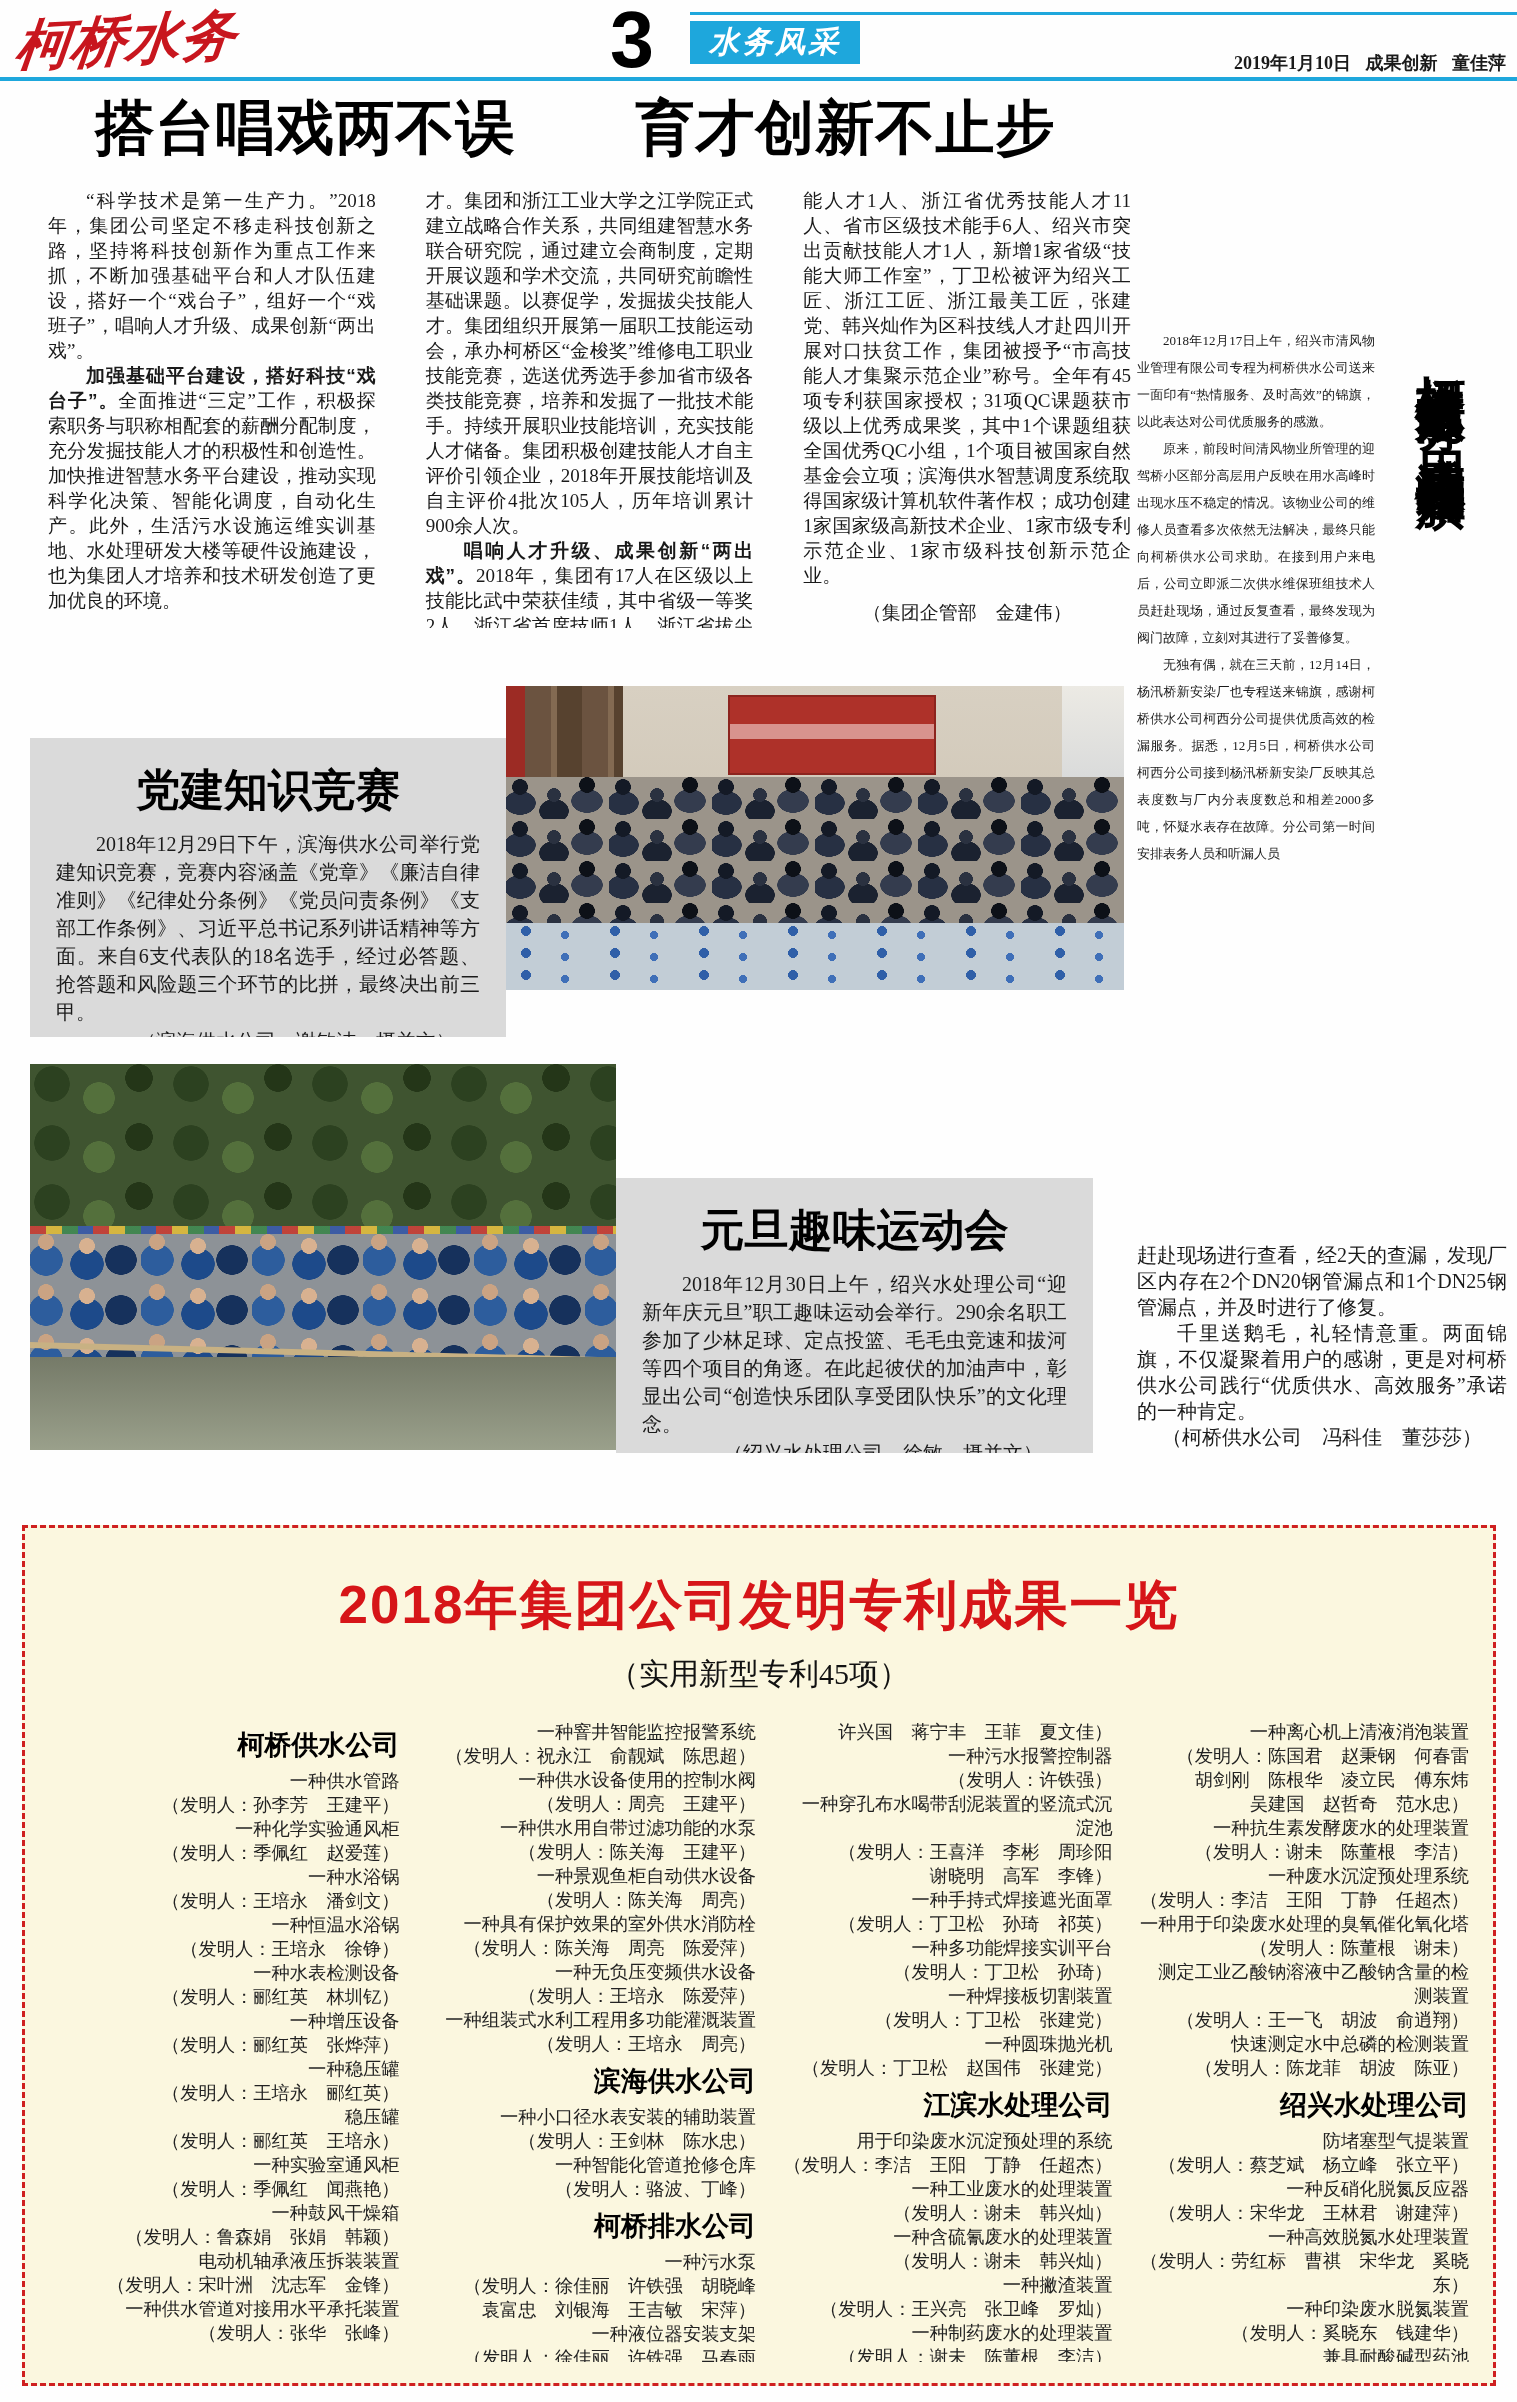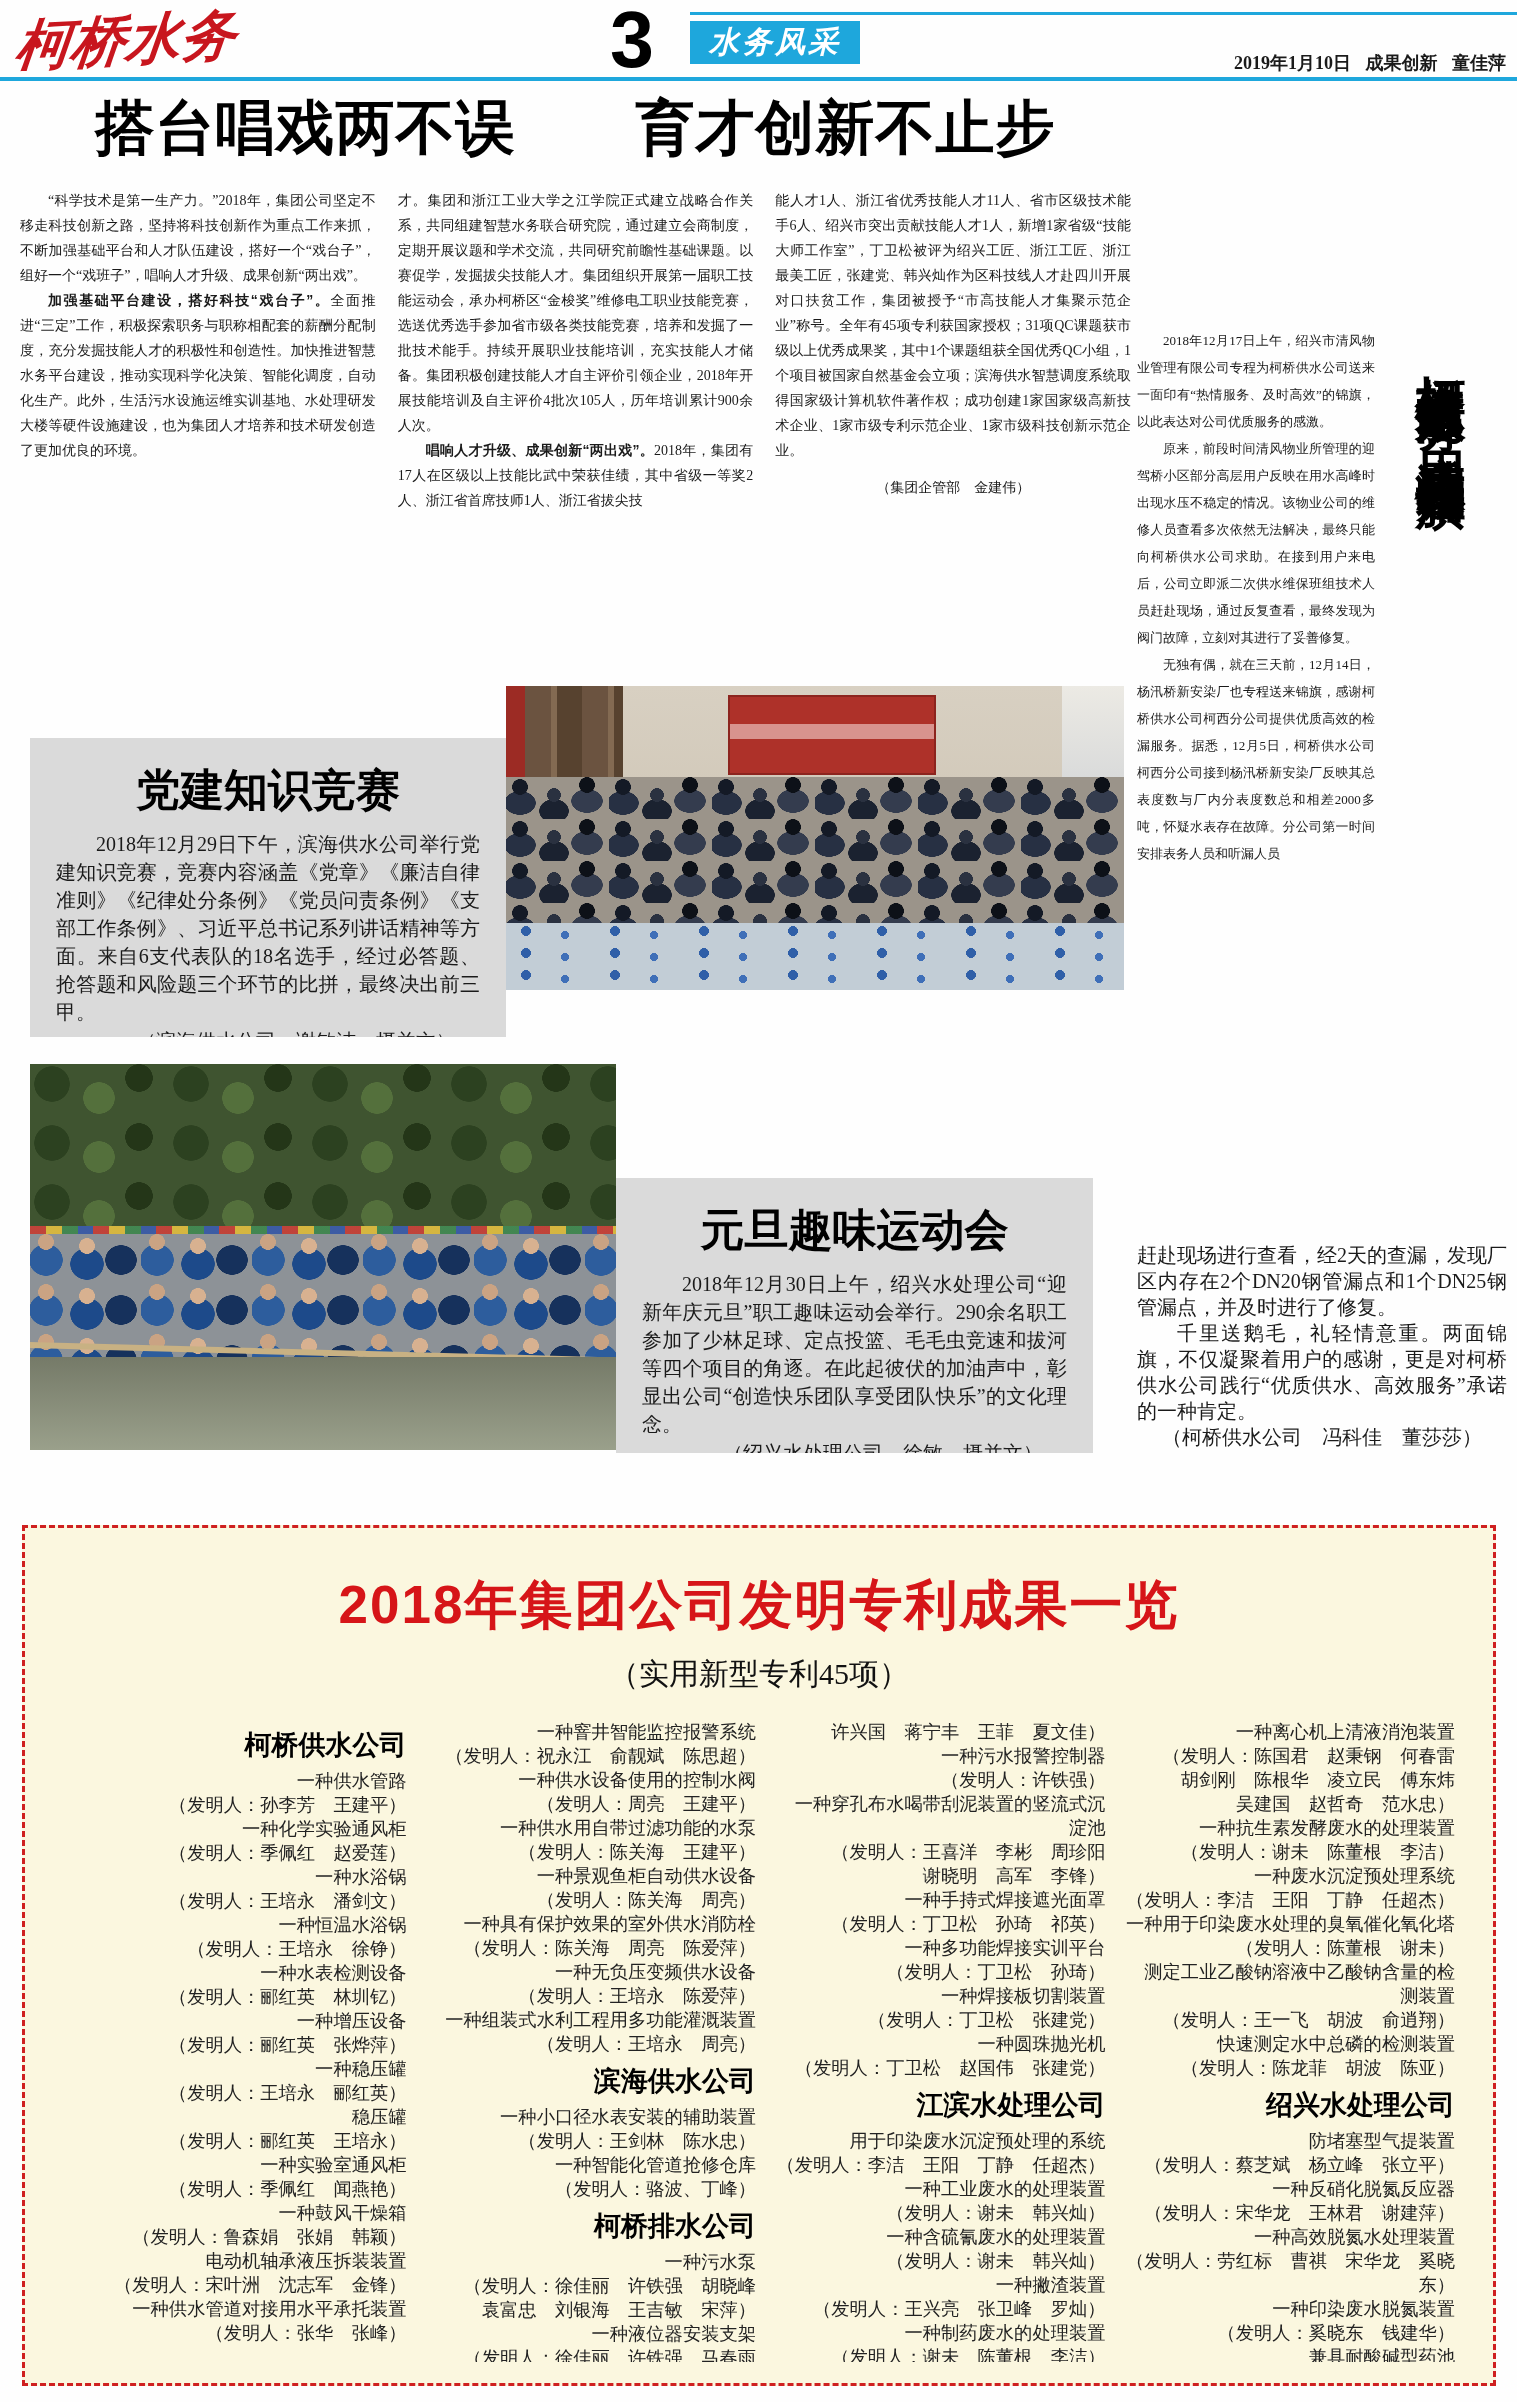--- a/index.html
+++ b/index.html
@@ -19,21 +19,21 @@
              font-size:30px; letter-spacing:3px;text-align:center; }
   .dateline { right:12px; top:51px; font-size:18px; font-weight:bold; }
   .dateline span { margin-left:10px; }
   .head-rule { left:0; top:77px; width:1518px; height:4px; background:#1ea7dc; }
 
   
   .lead { left:20px; top:93px; width:1111px; }
   .headline { text-align:center; font:bold 59px/1.2 "Liberation Sans", sans-serif; letter-spacing:1px; margin:0; color:#000; }
   .subhead { text-align:center; font:34px/1.2 "Liberation Serif", serif; margin:14px 0 0; }
   .cols { display:flex; gap:22px; margin-top:24px; height:440px; overflow:hidden; }
-  .cols .col { flex:1; font-size:14px; line-height:25px; text-align:justify; }
+  .cols .col { flex:1; font-size:19px; line-height:25px; text-align:justify;margin-left:28px; }
   .col p { margin:0; }
   .ind { text-indent:2em; }
   .lead-b { font-family:"Liberation Sans", sans-serif; font-weight:bold; }
   .art-sig { text-align:center; margin-top:12px !important; }
 
   
   .ra { left:1137px; top:295px; width:370px; }
   .ra-row { display:flex; height:925px; overflow:hidden; }
   .ra-text { width:238px; font-size:13px; line-height:27px; text-align:justify; }
   .ra-text p { margin:0; }
@@ -92,21 +92,21 @@
                 radial-gradient(ellipse 17px 16px at 16px 26px, #2d5d9d 97%, transparent),
                 radial-gradient(circle 8px at 57px 12px, #d8b190 97%, transparent),
                 radial-gradient(ellipse 17px 16px at 57px 30px, #1d4a8a 97%, transparent),
                 radial-gradient(ellipse 16px 15px at 91px 26px, #16315c 97%, transparent);
               background-size:111px 50px; }
   .p2-rope  { left:-5px; top:74%; width:105%; height:6px; background:#c8b183; transform:rotate(1.5deg); }
   .p2-ground{ left:0; bottom:0; width:100%; height:24%; background:linear-gradient(180deg,#757a68,#9aa08b); }
 
   
   .patents { left:22px; top:1525px; width:1474px; height:861px; box-sizing:border-box;
-             background:#fbf7df; border:3px dashed #cf2020; padding:34px 38px 0; }
+             background:#fbf7df; border:3px dashed #cf2020; padding:34px 24px 0; }
   .pt-title { text-align:center; color:#d61518; font:bold 53px/1.1 "Liberation Sans", sans-serif;
               letter-spacing:2px; margin:14px 0 0; }
   .pt-sub { text-align:center; font:30px/1.2 "Liberation Serif", serif; margin:22px 0 0; color:#111; }
   .pt-grid { display:flex; gap:6px; margin-top:28px; height:642px; overflow:hidden;text-align:right; }
   .p-col { flex:1; }
   .p-line { font-size:18.3px; line-height:24px; color:#222; }
   .p-line.p-head { font:bold 27px/1 "Liberation Sans", sans-serif; margin:12px 0 10px 12px; color:#000; }
 </style>
 </head>
 <body>

